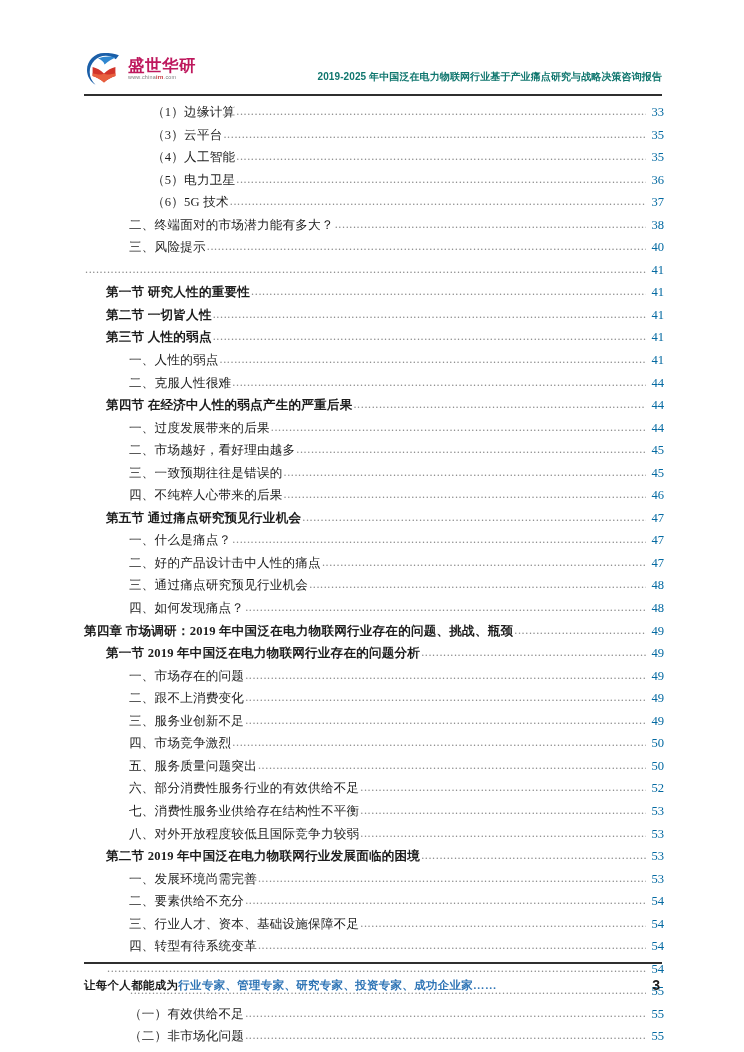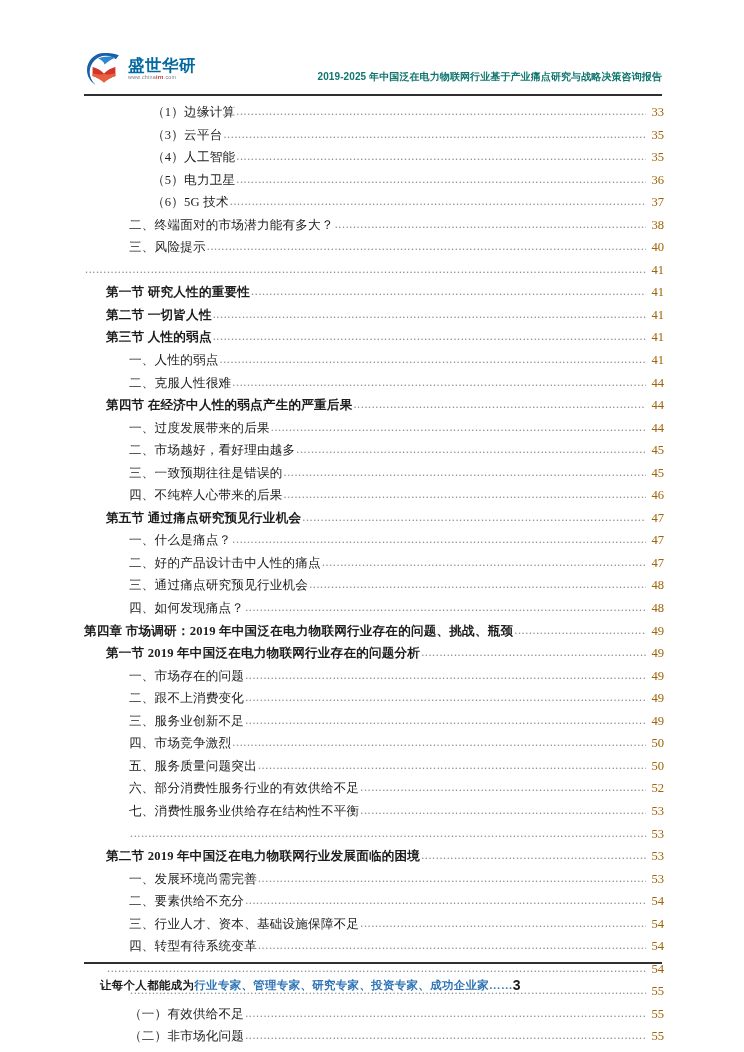--- a/index.html
+++ b/index.html
@@ -54,21 +54,21 @@
     flex-direction: column;
     justify-content: center;
     line-height: 1;
     padding-bottom: 1px;
   }
   .logo-name {
     font-family: "Liberation Sans", sans-serif;
     font-weight: bold;
     font-size: 16.5px;
     letter-spacing: 0.5px;
-    color: #0369a1;
+    color: #be185d;
     white-space: nowrap;
   }
   .logo-url {
     margin-top: 2px;
     font-family: "Liberation Sans", sans-serif;
     font-size: 5.4px;
     letter-spacing: 0.25px;
     color: #7d7d7d;
     white-space: nowrap;
   }
@@ -130,21 +130,21 @@
     color: #8e8e8e;
     line-height: 1em;
     white-space: nowrap;
   }
   .toc-page {
     flex: 0 0 auto;
     text-align: right;
     min-width: 17px;
     font-family: "Liberation Serif", serif;
     font-size: 12.6px;
-    color: #a16207;
+    color: #0369a1;
   }
 
   
   .lvl0 { padding-left: 0px; }
   .lvl1 { padding-left: 22px; }
   .lvl2 { padding-left: 45px; }
   .lvl3 { padding-left: 68px; }
 
   .toc-row.chapter .toc-label { font-weight: bold; }
   .toc-row.section .toc-label { font-weight: bold; }
@@ -159,21 +159,21 @@
     border-top: 2.2px solid #2f2f2f;
   }
   .footer {
     position: absolute;
     left: 84px;
     top: 972px;
     width: 578px;
     height: 26px;
     display: flex;
     align-items: center;
-    margin-left: 16px;
+    justify-content: space-between;
   }
   .footer-text {
     font-family: "Liberation Serif", serif;
     font-size: 11.4px;
     font-weight: bold;
     letter-spacing: 0.4px;
     color: #1a1a1a;
     white-space: nowrap;
   }
   .footer-text .accent { color: #2e74b5; }
@@ -366,20 +366,21 @@
         <span class="toc-label">六、部分消费性服务行业的有效供给不足</span>
         <span class="toc-leader"></span>
         <span class="toc-page">52</span>
       </div>
       <div class="toc-row lvl2 item">
         <span class="toc-label">七、消费性服务业供给存在结构性不平衡</span>
         <span class="toc-leader"></span>
         <span class="toc-page">53</span>
       </div>
       <div class="toc-row lvl2 item">
+        <span class="toc-label">八、对外开放程度较低且国际竞争力较弱</span>
         <span class="toc-leader"></span>
         <span class="toc-page">53</span>
       </div>
       <div class="toc-row lvl1 section">
         <span class="toc-label">第二节  2019 年中国泛在电力物联网行业发展面临的困境</span>
         <span class="toc-leader"></span>
         <span class="toc-page">53</span>
       </div>
       <div class="toc-row lvl2 item">
         <span class="toc-label">一、发展环境尚需完善</span>

